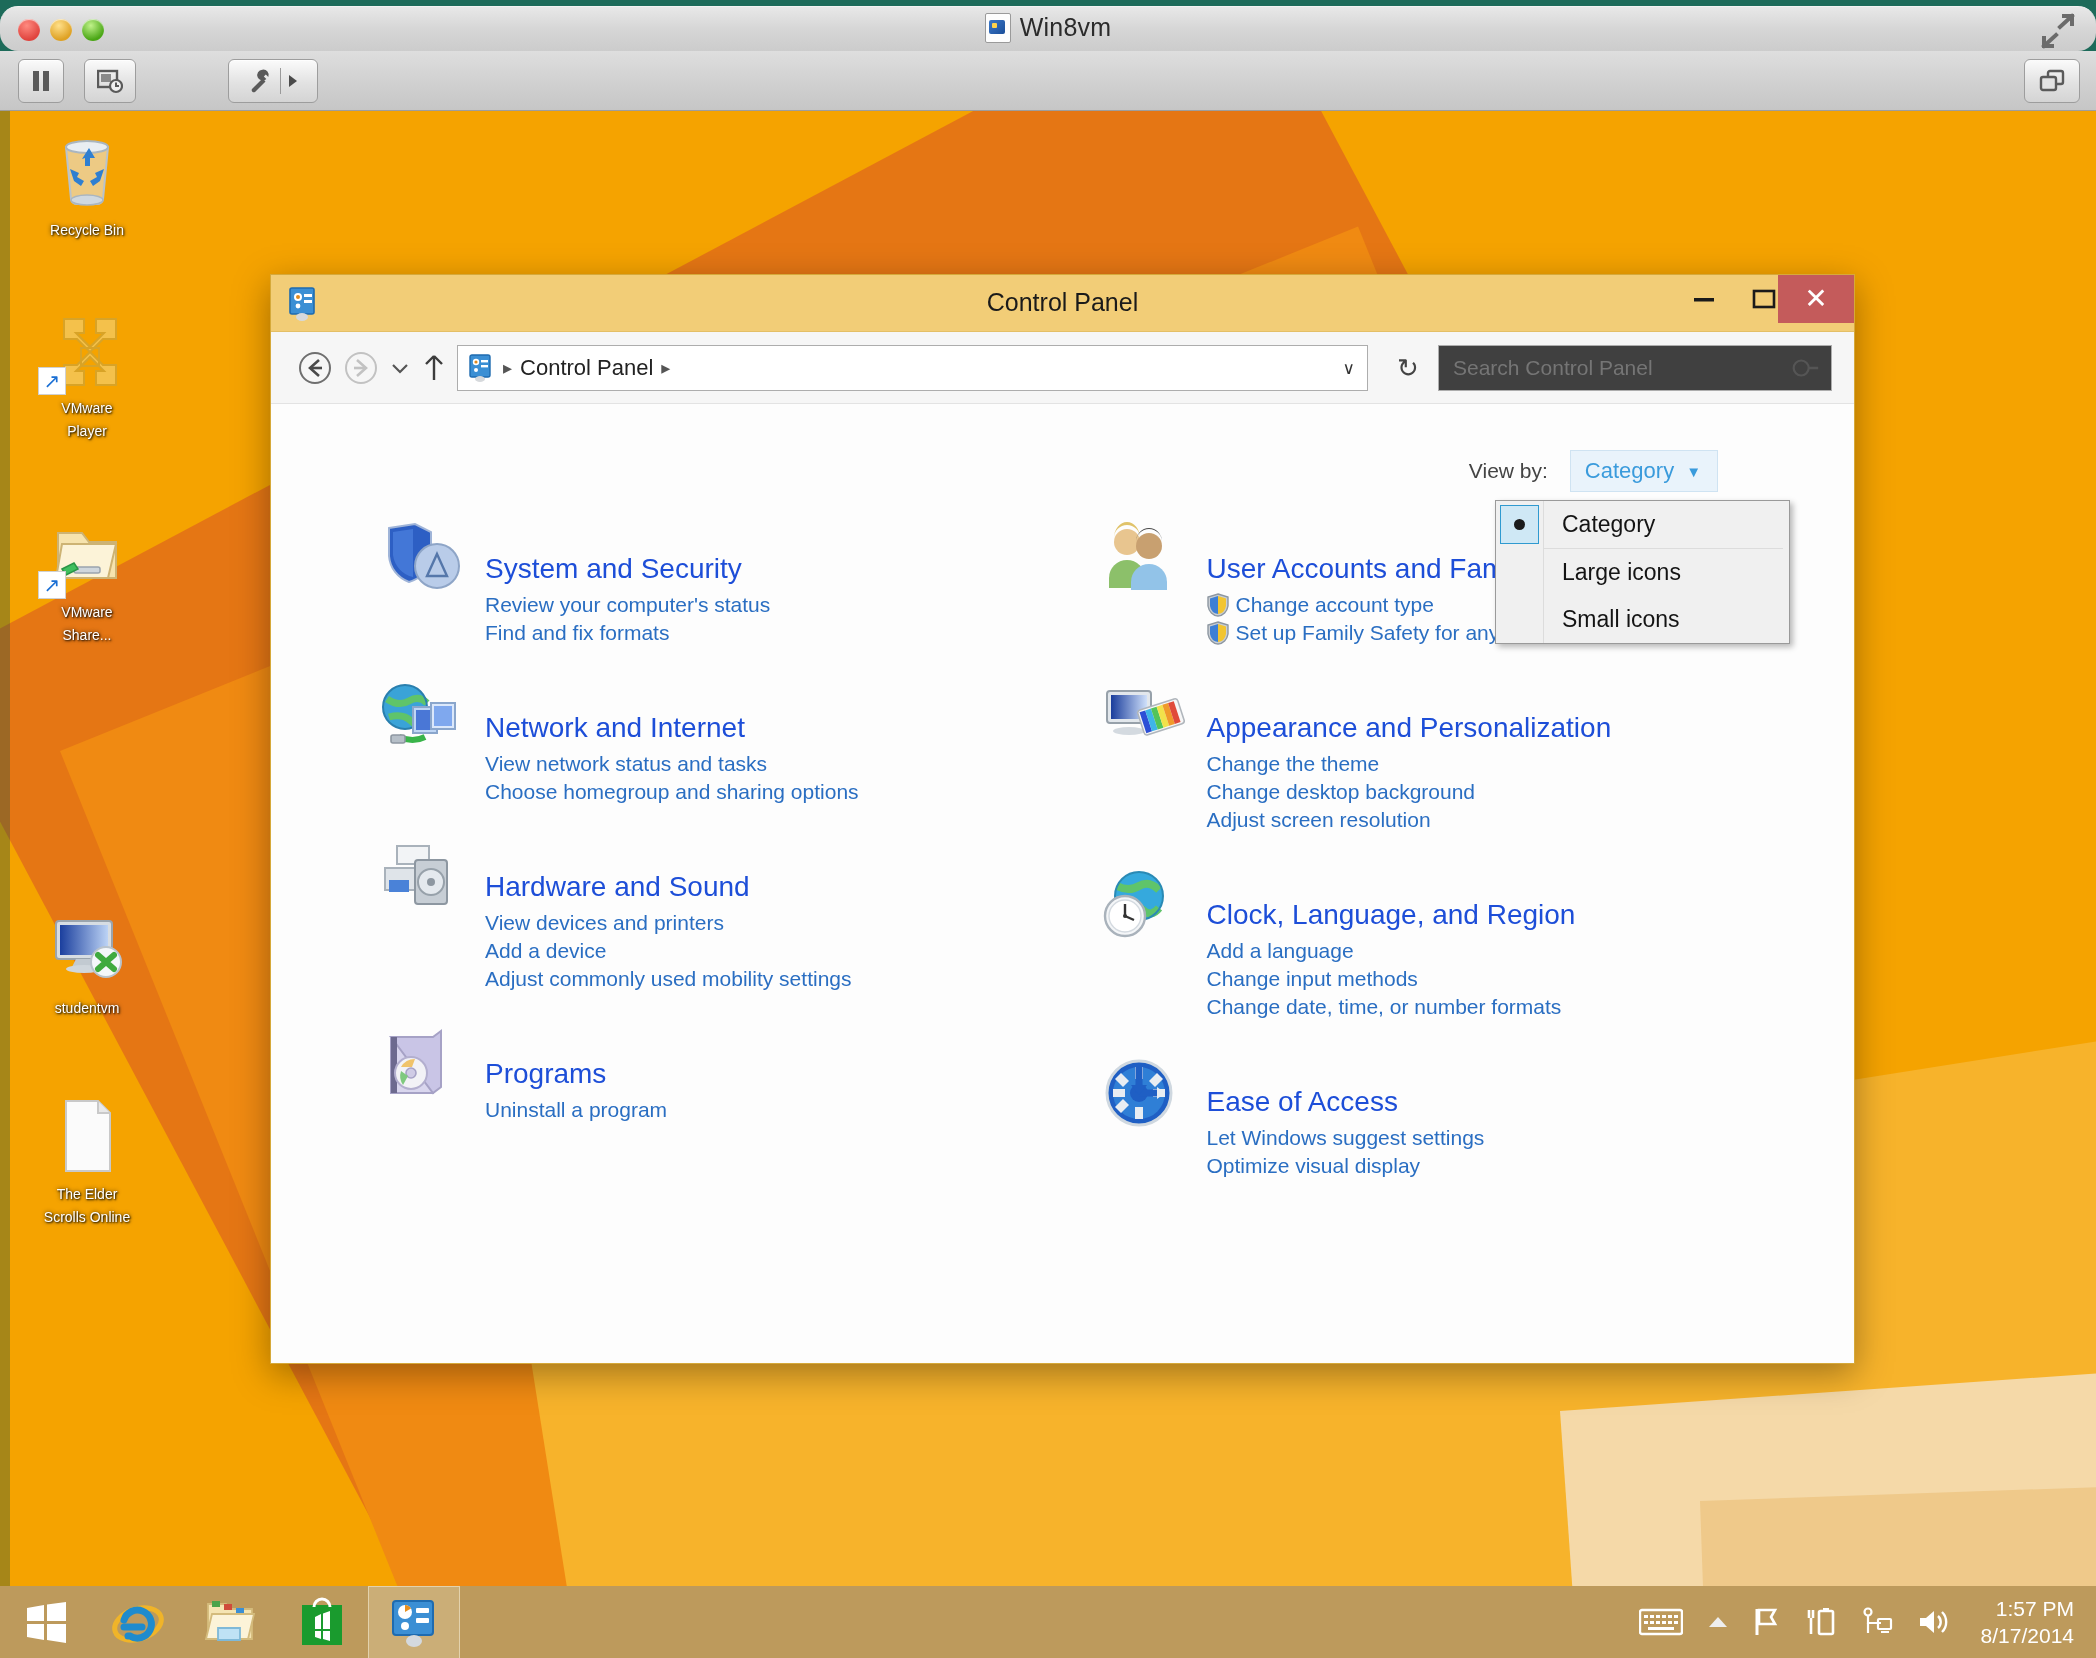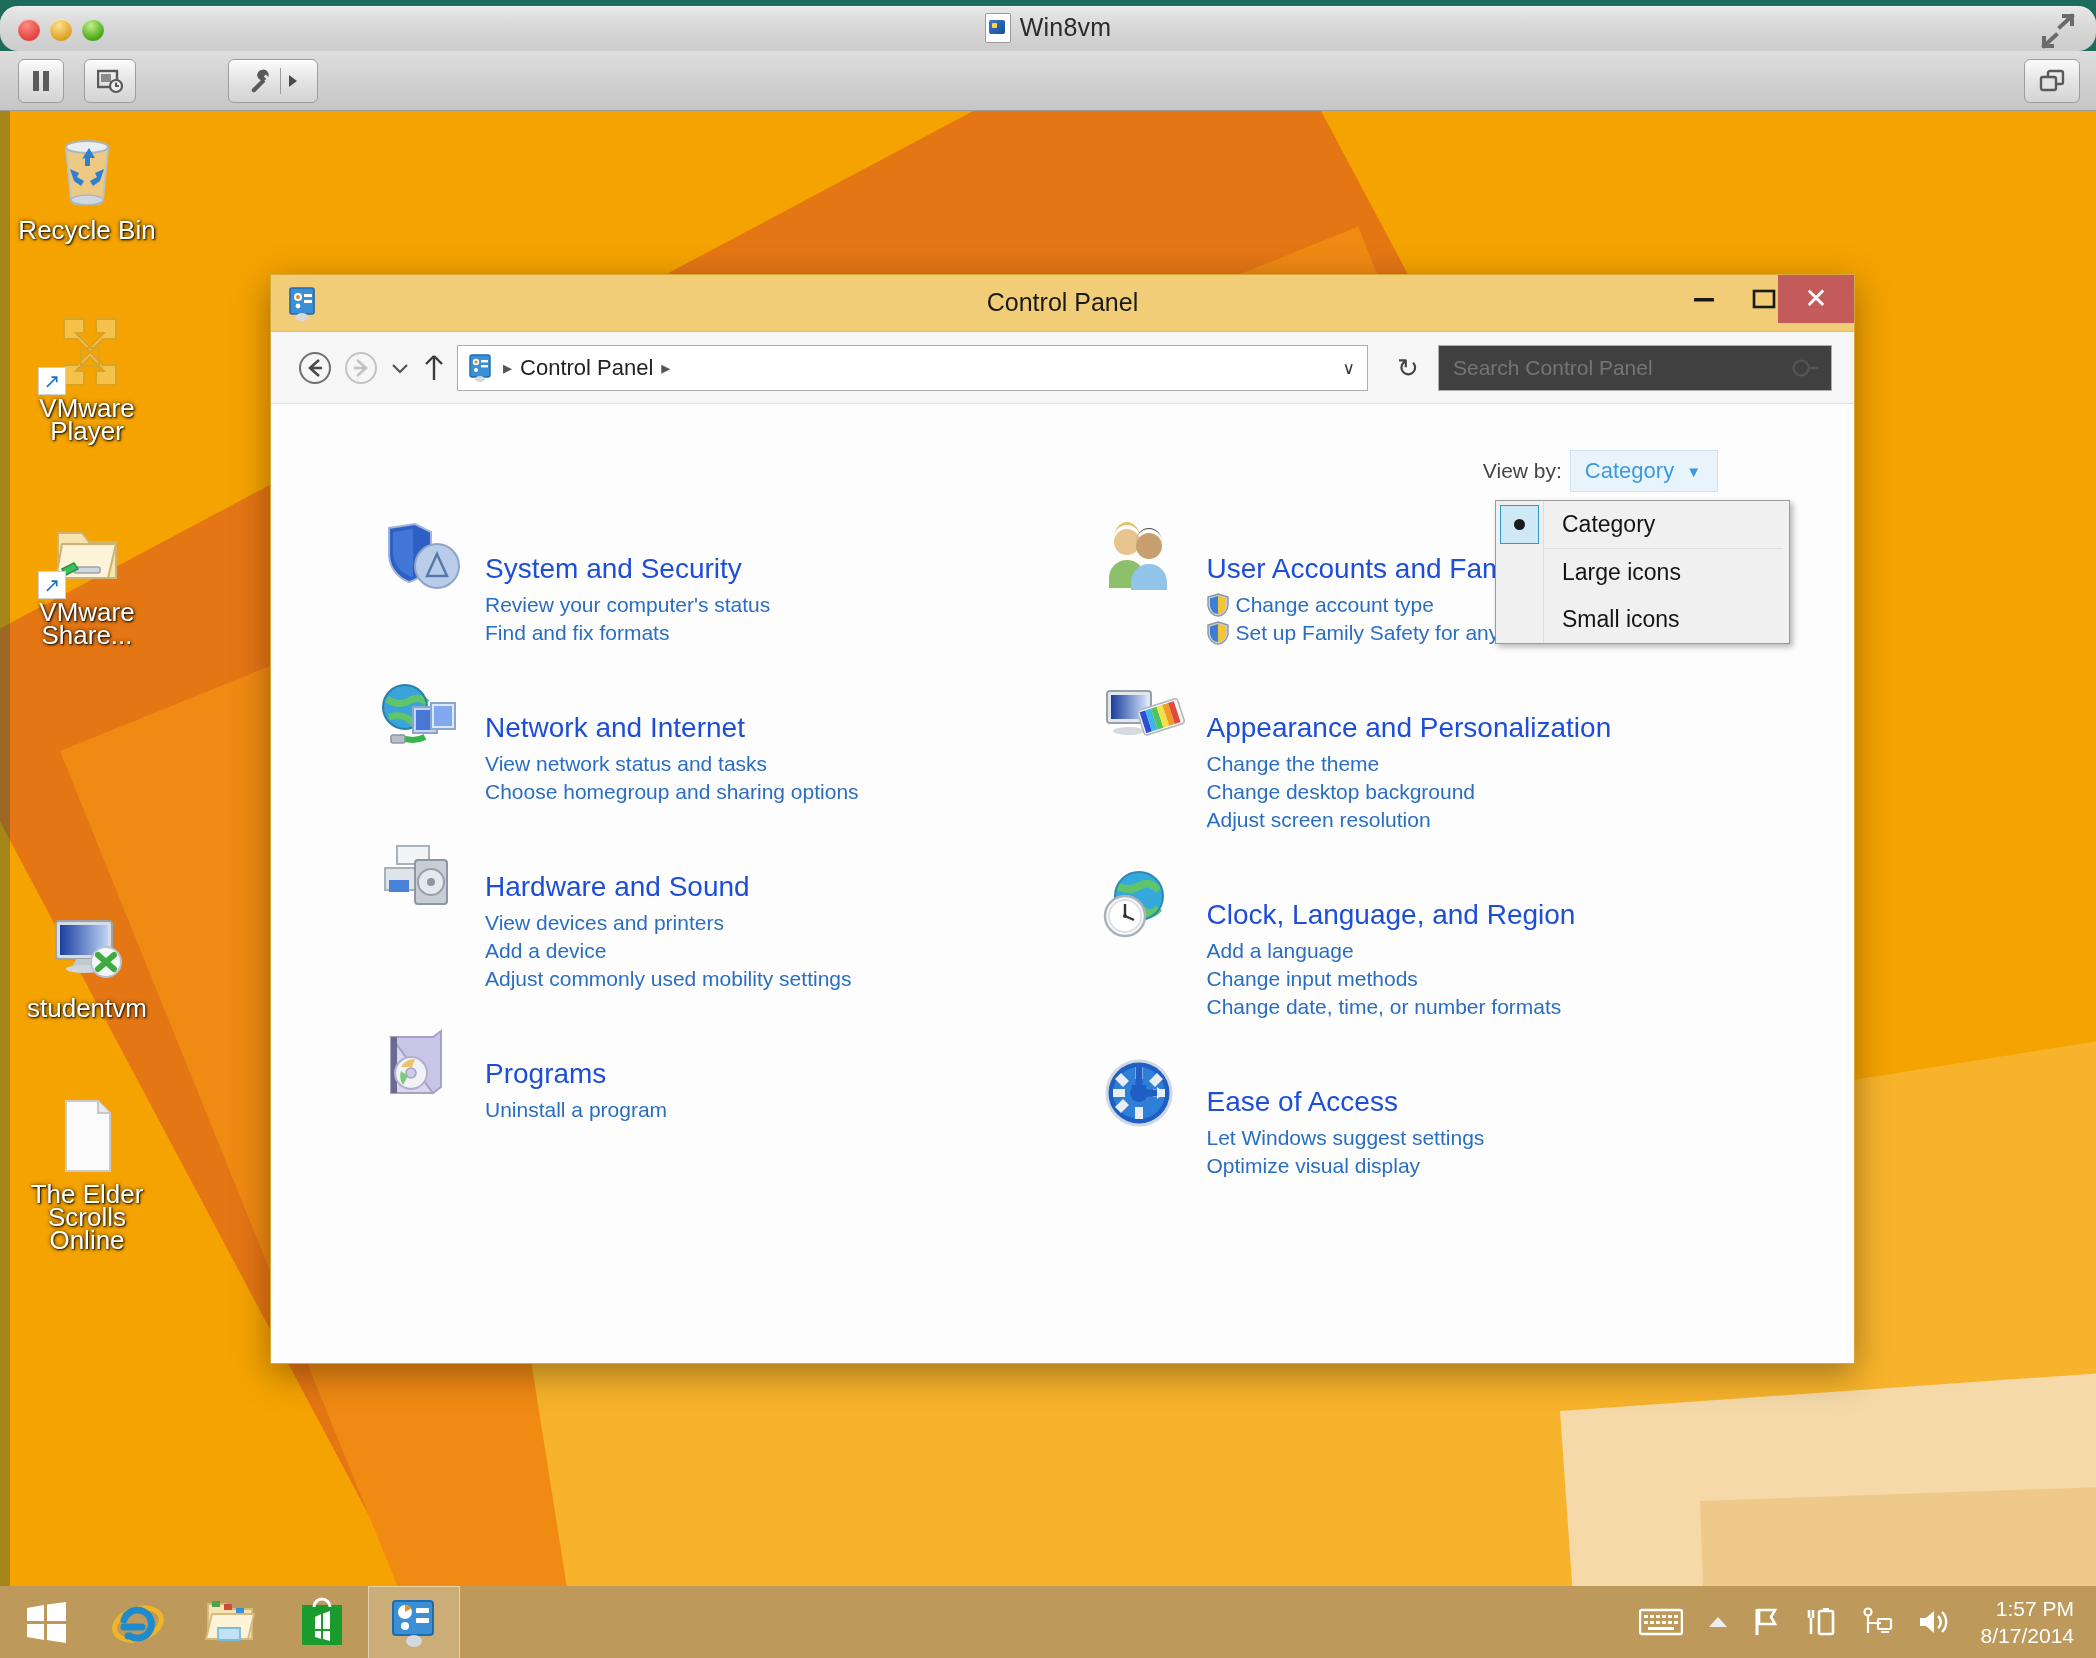--- a/index.html
+++ b/index.html
@@ -97,21 +97,21 @@
     position:absolute; left:0; top:0; width:10px; height:100%;
     background: rgba(20,80,70,.35);
   }
 
   
   .desk-icon {
     position:absolute; width:150px; text-align:center; cursor:default;
   }
   .desk-icon .glyph { height:86px; position:relative; margin:0 auto 4px; width:86px;}
   .desk-icon .label {
-    font-size:26px; color:#ffffff; line-height:23px;
+    font-size:14px; color:#ffffff; line-height:23px;
     text-shadow: 1px 1px 2px rgba(0,0,0,.9), 0 0 4px rgba(0,0,0,.7);
   }
   .shortcut-badge{
     position:absolute; left:-6px; bottom:-2px; width:28px; height:28px;
     background:#fff; border:1px solid #d0d0d0;
     display:flex; align-items:center; justify-content:center;
     font-size:20px; color:#1a6fd4;
   }
 
   
@@ -174,21 +174,21 @@
   }
   #search-icon { margin-right:14px; color:#555; font-size:24px; transform: rotate(-45deg); }
 
   #cp-body { position:relative; padding:42px 0 0 0; height:calc(100% - 131px); }
   #cp-heading {
     position:absolute; left:106px; top:40px;
     font-size:33px; color:#1f5fad; font-weight:400;
   }
 
   #viewby-wrap { position:absolute; right:136px; top:46px; display:flex; align-items:center; }
-  #viewby-label { font-size:21px; color:#444; margin-right:8px; }
+  #viewby-label { font-size:21px; color:#444; margin-right:22px; }
   #viewby-btn {
     background:#e9f3fb; border:1px solid #cfe3f2; padding:7px 16px 7px 14px;
     display:flex; align-items:center; gap:12px; cursor:default;
   }
   #viewby-value { font-size:22px; color:#3a9bdc; }
   #viewby-caret { color:#3a9bdc; font-size:15px; }
 
   #viewby-menu {
     position:absolute; right:64px; top:96px; width:295px;
     background:#f0f0f0; border:1px solid #9a9a9a;

